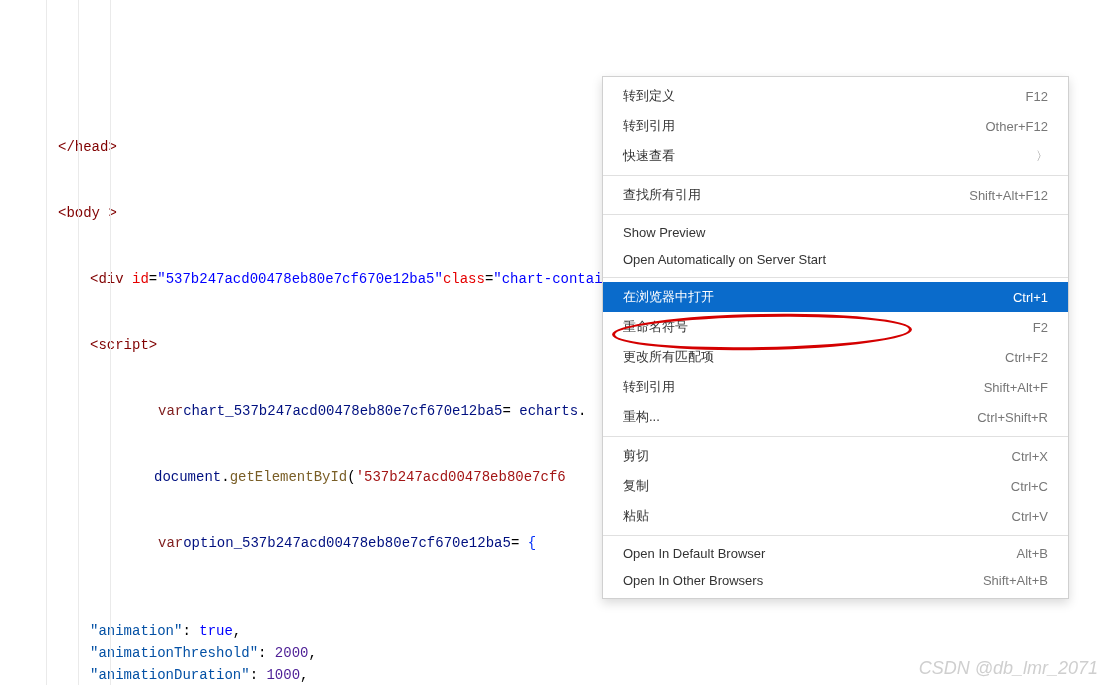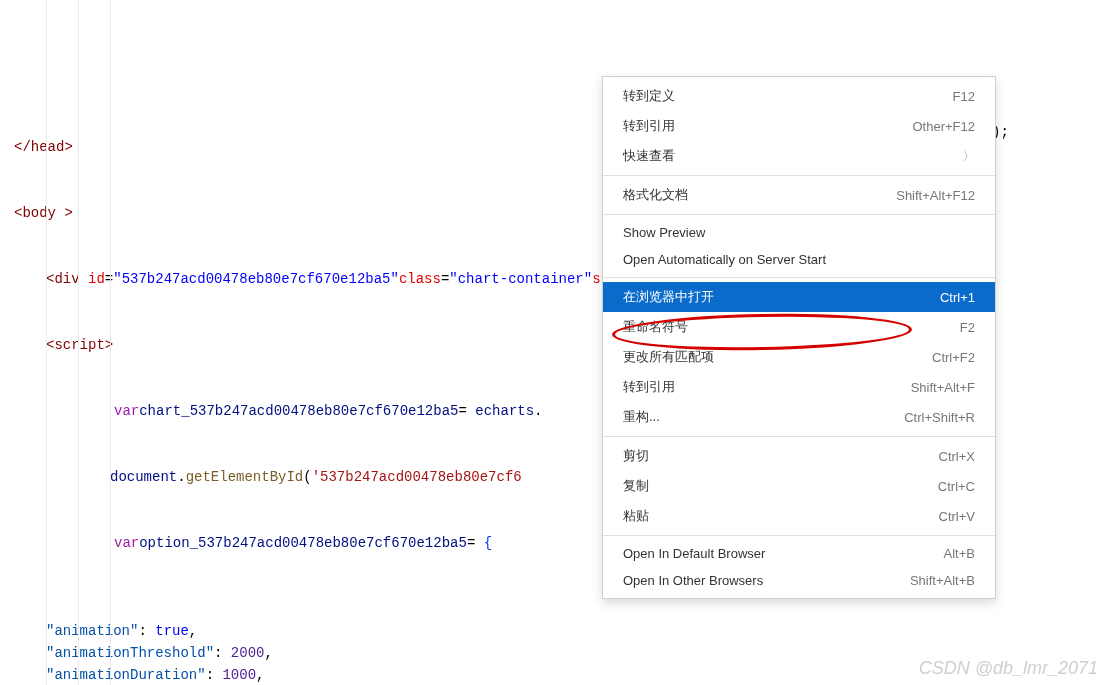--- a/index.html
+++ b/index.html
@@ -11,30 +11,30 @@
   height: 685px;
   overflow: hidden;
   position: relative;
 }
 .editor {
   padding: 4px 0;
   line-height: 22px;
   white-space: pre;
   position: relative;
 }
-.line { padding-left: 14px; display: flex; }
+.line { padding-left: 14px; display: flex; margin-left: 44px; }
 .indent { display: inline-block; }
 .i1 { width: 32px; }
 .i2 { width: 64px; }
 .i3 { width: 96px; }
 .tag { color: #800000; }
 .attr-name { color: #e50000; }
 .attr-val { color: #0000ff; }
 .bracket-g { color: #0431fa; }
-.keyword { color: #a21caf; padding-left: 36px; }
+.keyword { color: #7f1d1d; padding-left: 36px; }
 .string { color: #a31515; }
 .number { color: #4c1d95; }
 .ident { color: #001080; }
 .func { color: #795e26; }
 .prop { color: #0451a5; }
 .punct { color: #000; }
 .bool { color: #0000ff; }
 .guide-col {
   position: absolute;
   top: 0; bottom: 0;
@@ -42,21 +42,21 @@
   background: #eaeaea;
 }
 .gc1 { left: 46px; }
 .gc2 { left: 78px; }
 .gc3 { left: 110px; }
 
 .context-menu {
   position: absolute;
   top: 76px;
   left: 602px;
-  width: 394px;
+  width: 467px;
   background: #fff;
   border: 1px solid #d0d0d0;
   box-shadow: 0 4px 10px rgba(0,0,0,0.15);
   font-family: -apple-system, 'Segoe UI', sans-serif;
   font-size: 13px;
   color: #333;
   padding: 4px 0;
 }
 .menu-item {
   display: flex;
@@ -136,21 +136,21 @@
     <div class="menu-item">
       <span>转到引用</span>
       <span class="shortcut">Other+F12</span>
     </div>
     <div class="menu-item">
       <span>快速查看</span>
       <span class="chevron">〉</span>
     </div>
     <div class="menu-sep"></div>
     <div class="menu-item">
-      <span>格式化文档</span>
+      <span>查找所有引用</span>
       <span class="shortcut">Shift+Alt+F12</span>
     </div>
     <div class="menu-sep"></div>
     <div class="menu-item">
       <span>Show Preview</span>
       <span class="shortcut"></span>
     </div>
     <div class="menu-item">
       <span>Open Automatically on Server Start</span>
       <span class="shortcut"></span>

